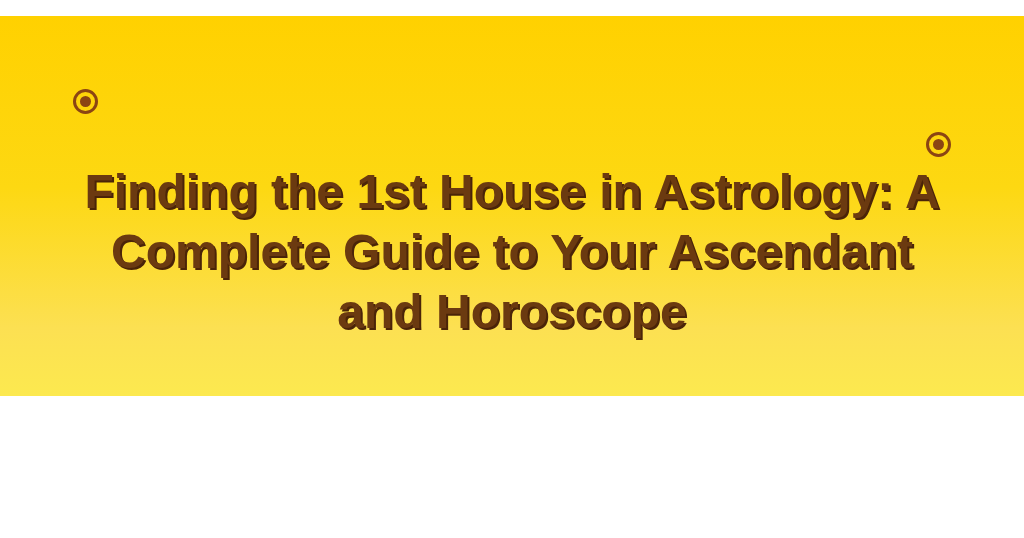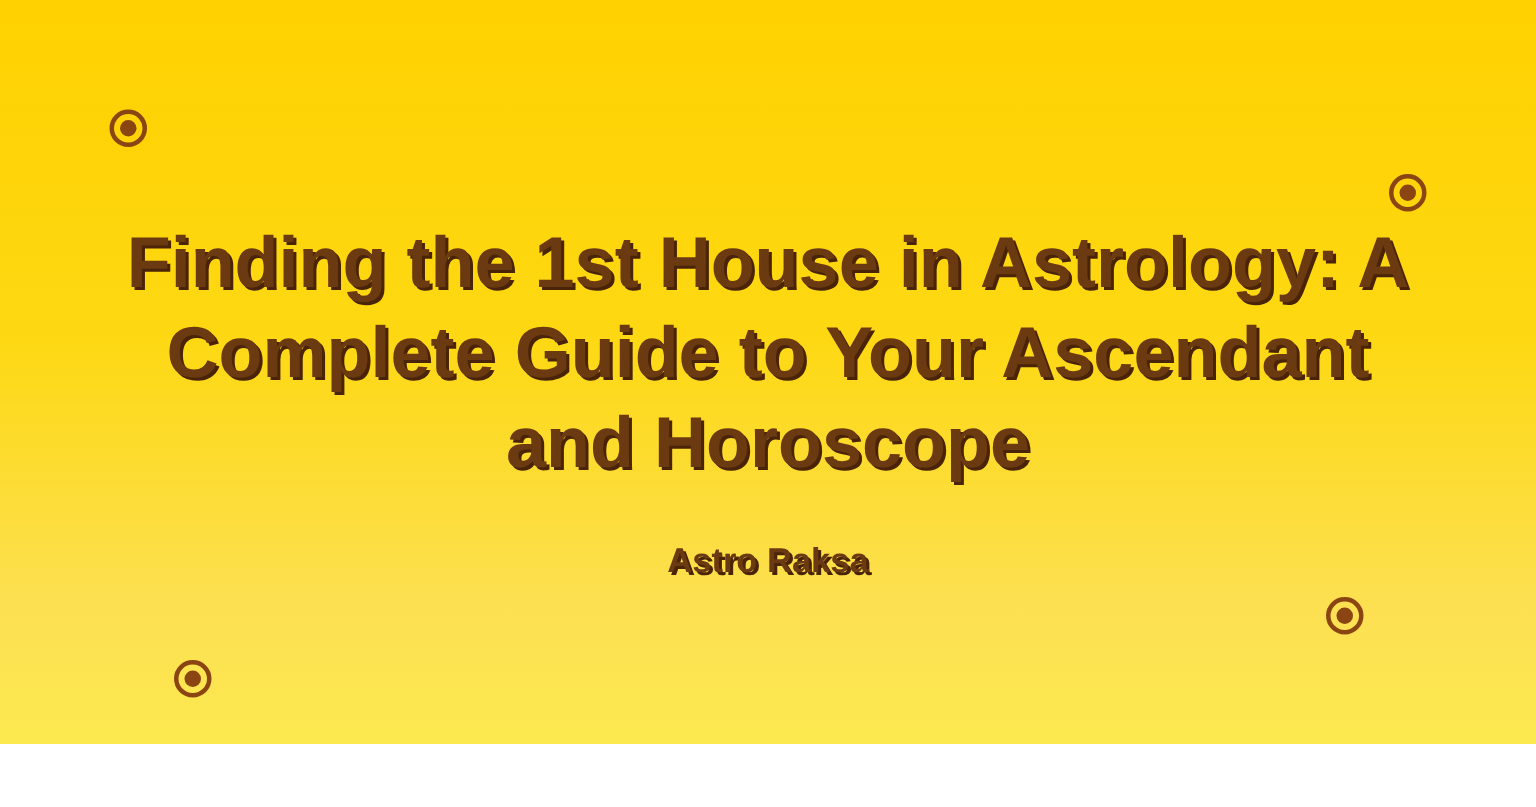--- a/index.html
+++ b/index.html
@@ -9,23 +9,24 @@
   body {
     width: 1024px;
     height: 538px;
     overflow: hidden;
     font-family: "Liberation Sans", sans-serif;
   }
 
   .slide {
     position: relative;
     width: 1024px;
-    height: 496px;
+    height: 380px;
     background: linear-gradient(to bottom, #ffd100 0%, #fdd812 45%, #fce052 82%, #fce94f 100%);
     overflow: hidden;
+    margin-top: 16px;
   }
 
   
   .ring-icon {
     position: absolute;
     width: 25px;
     height: 25px;
     border-radius: 50%;
     border: 3px solid #8b4513;
     box-sizing: border-box;
@@ -92,16 +93,15 @@
 
 <div class="slide">
 
   <span class="ring-icon ring-1"></span>
   <span class="ring-icon ring-2"></span>
   <span class="ring-icon ring-3"></span>
   <span class="ring-icon ring-4"></span>
 
   <div class="content">
     <h1 class="title">Finding the 1st House in Astrology: A Complete Guide to Your Ascendant and Horoscope</h1>
-    <p class="subtitle">Astro Raksa</p>
   </div>
 
 </div>
 
 </body></html>

